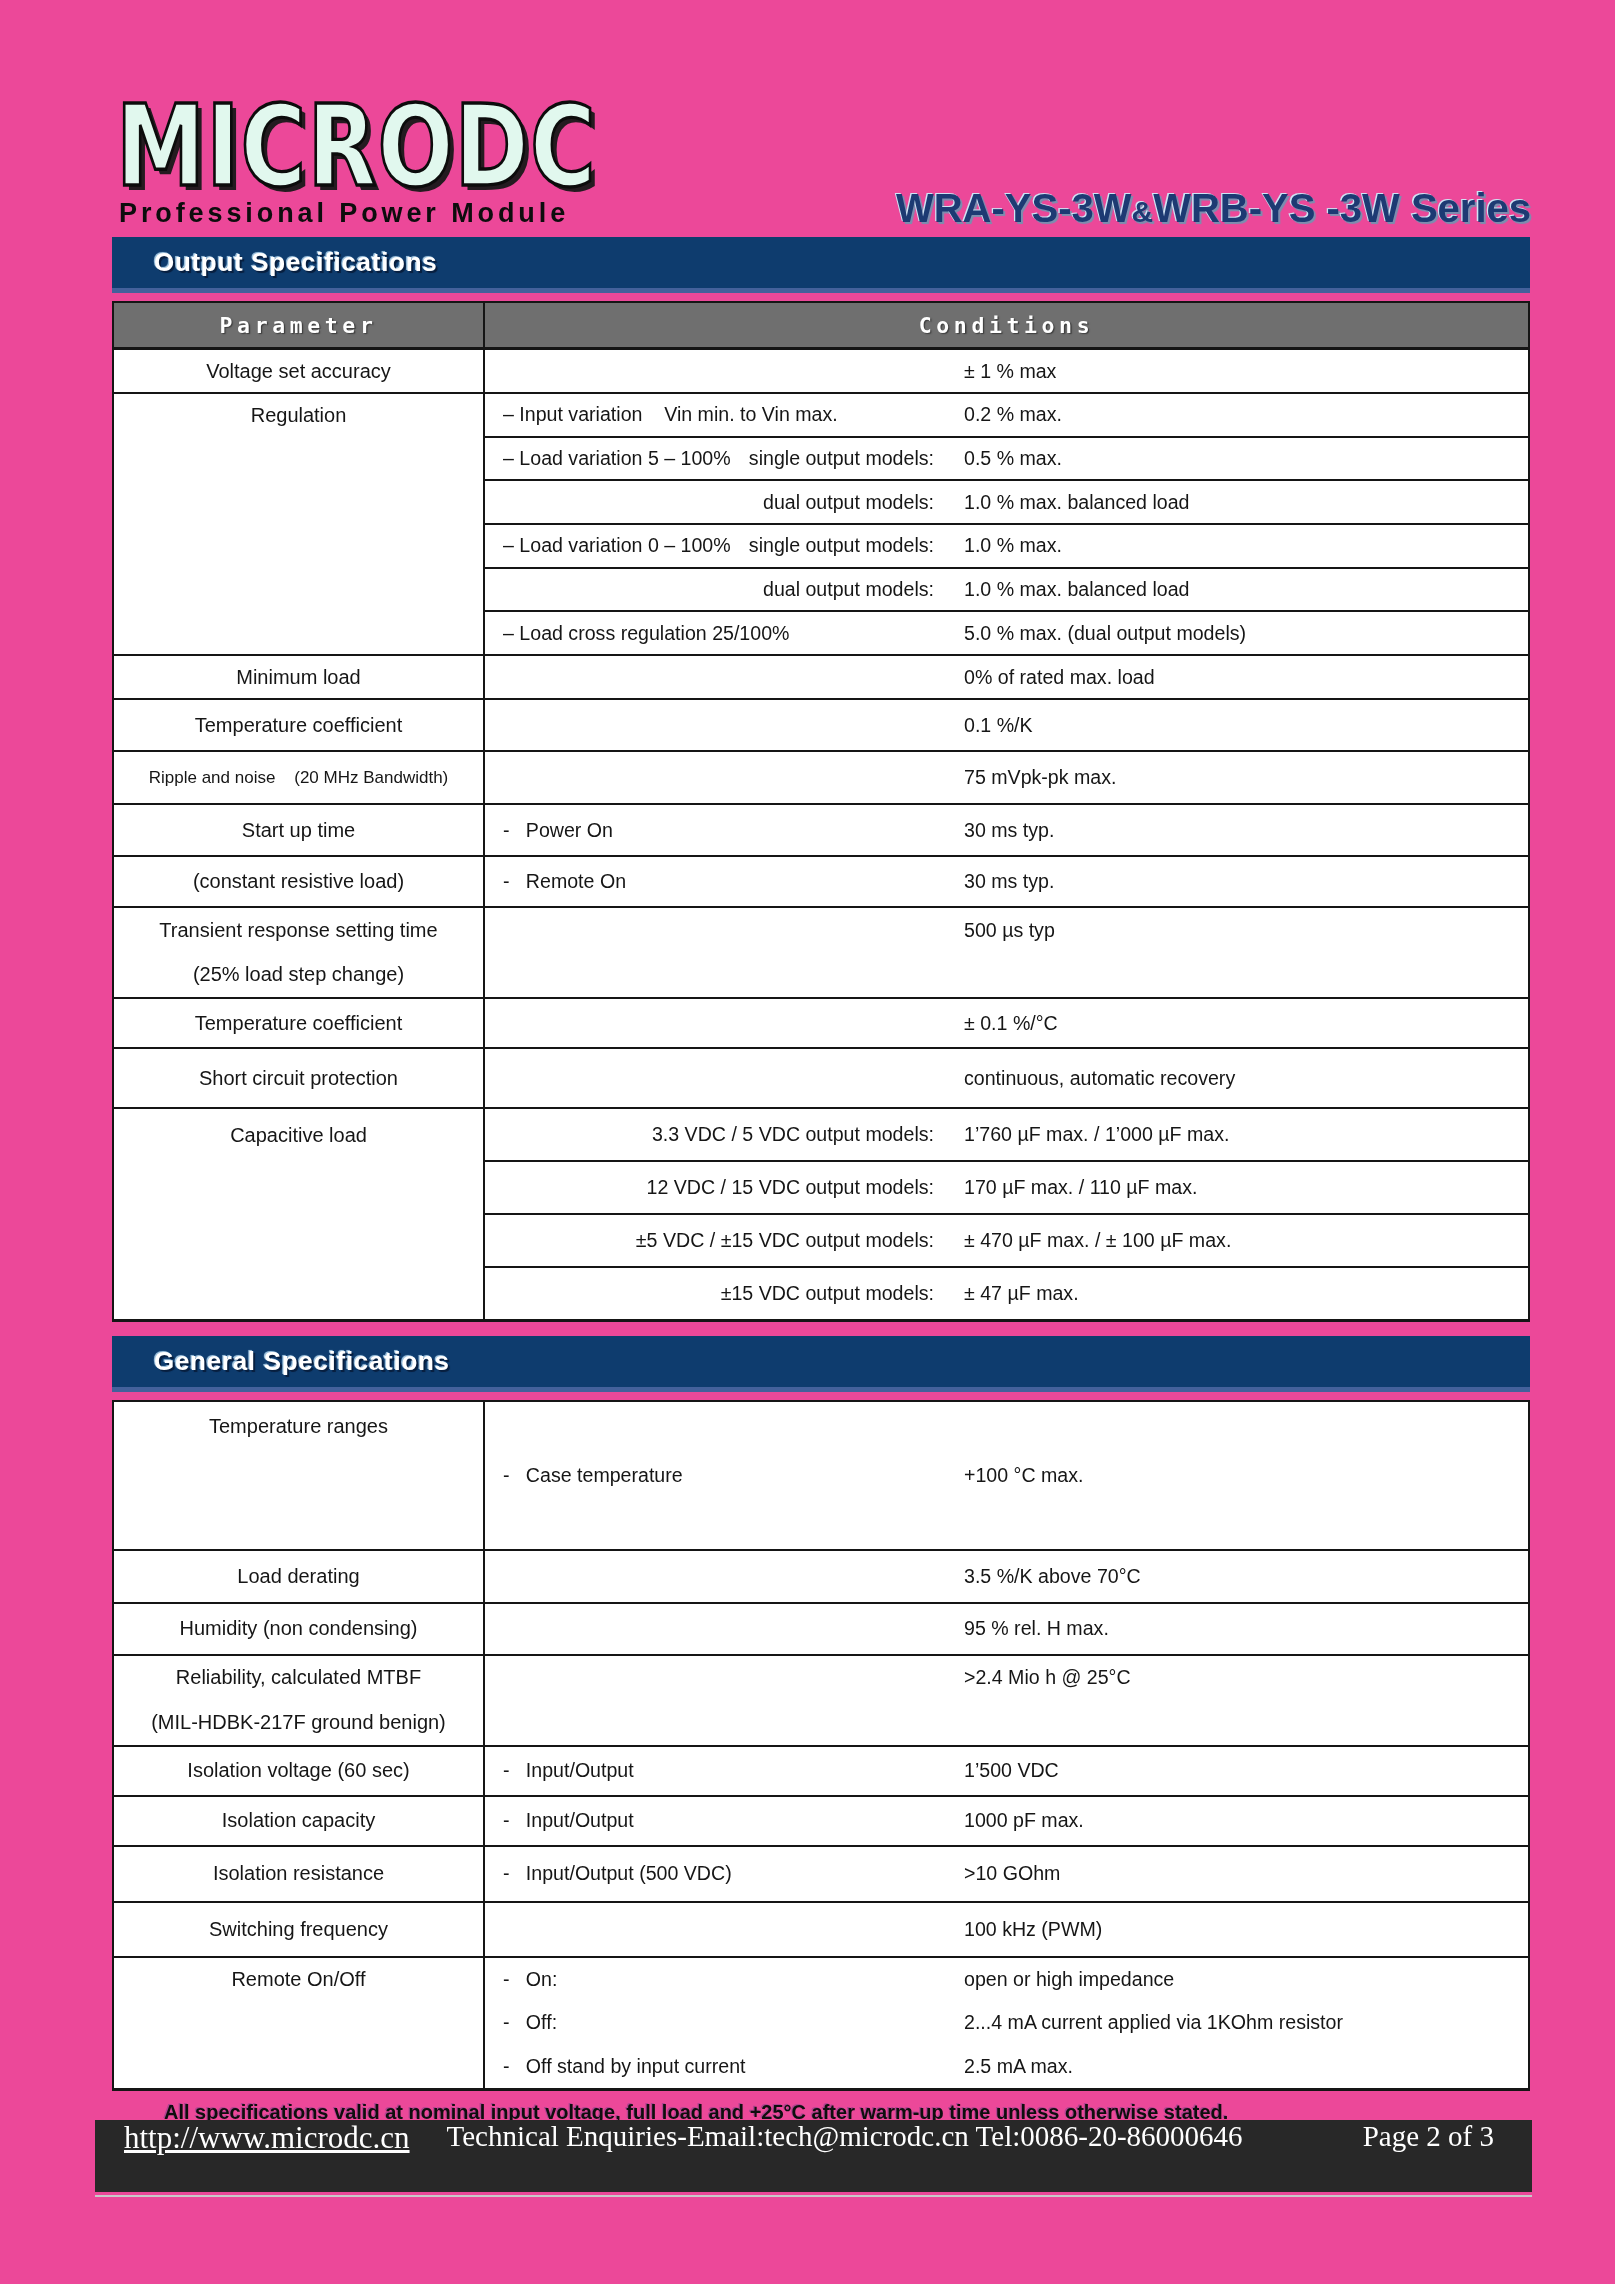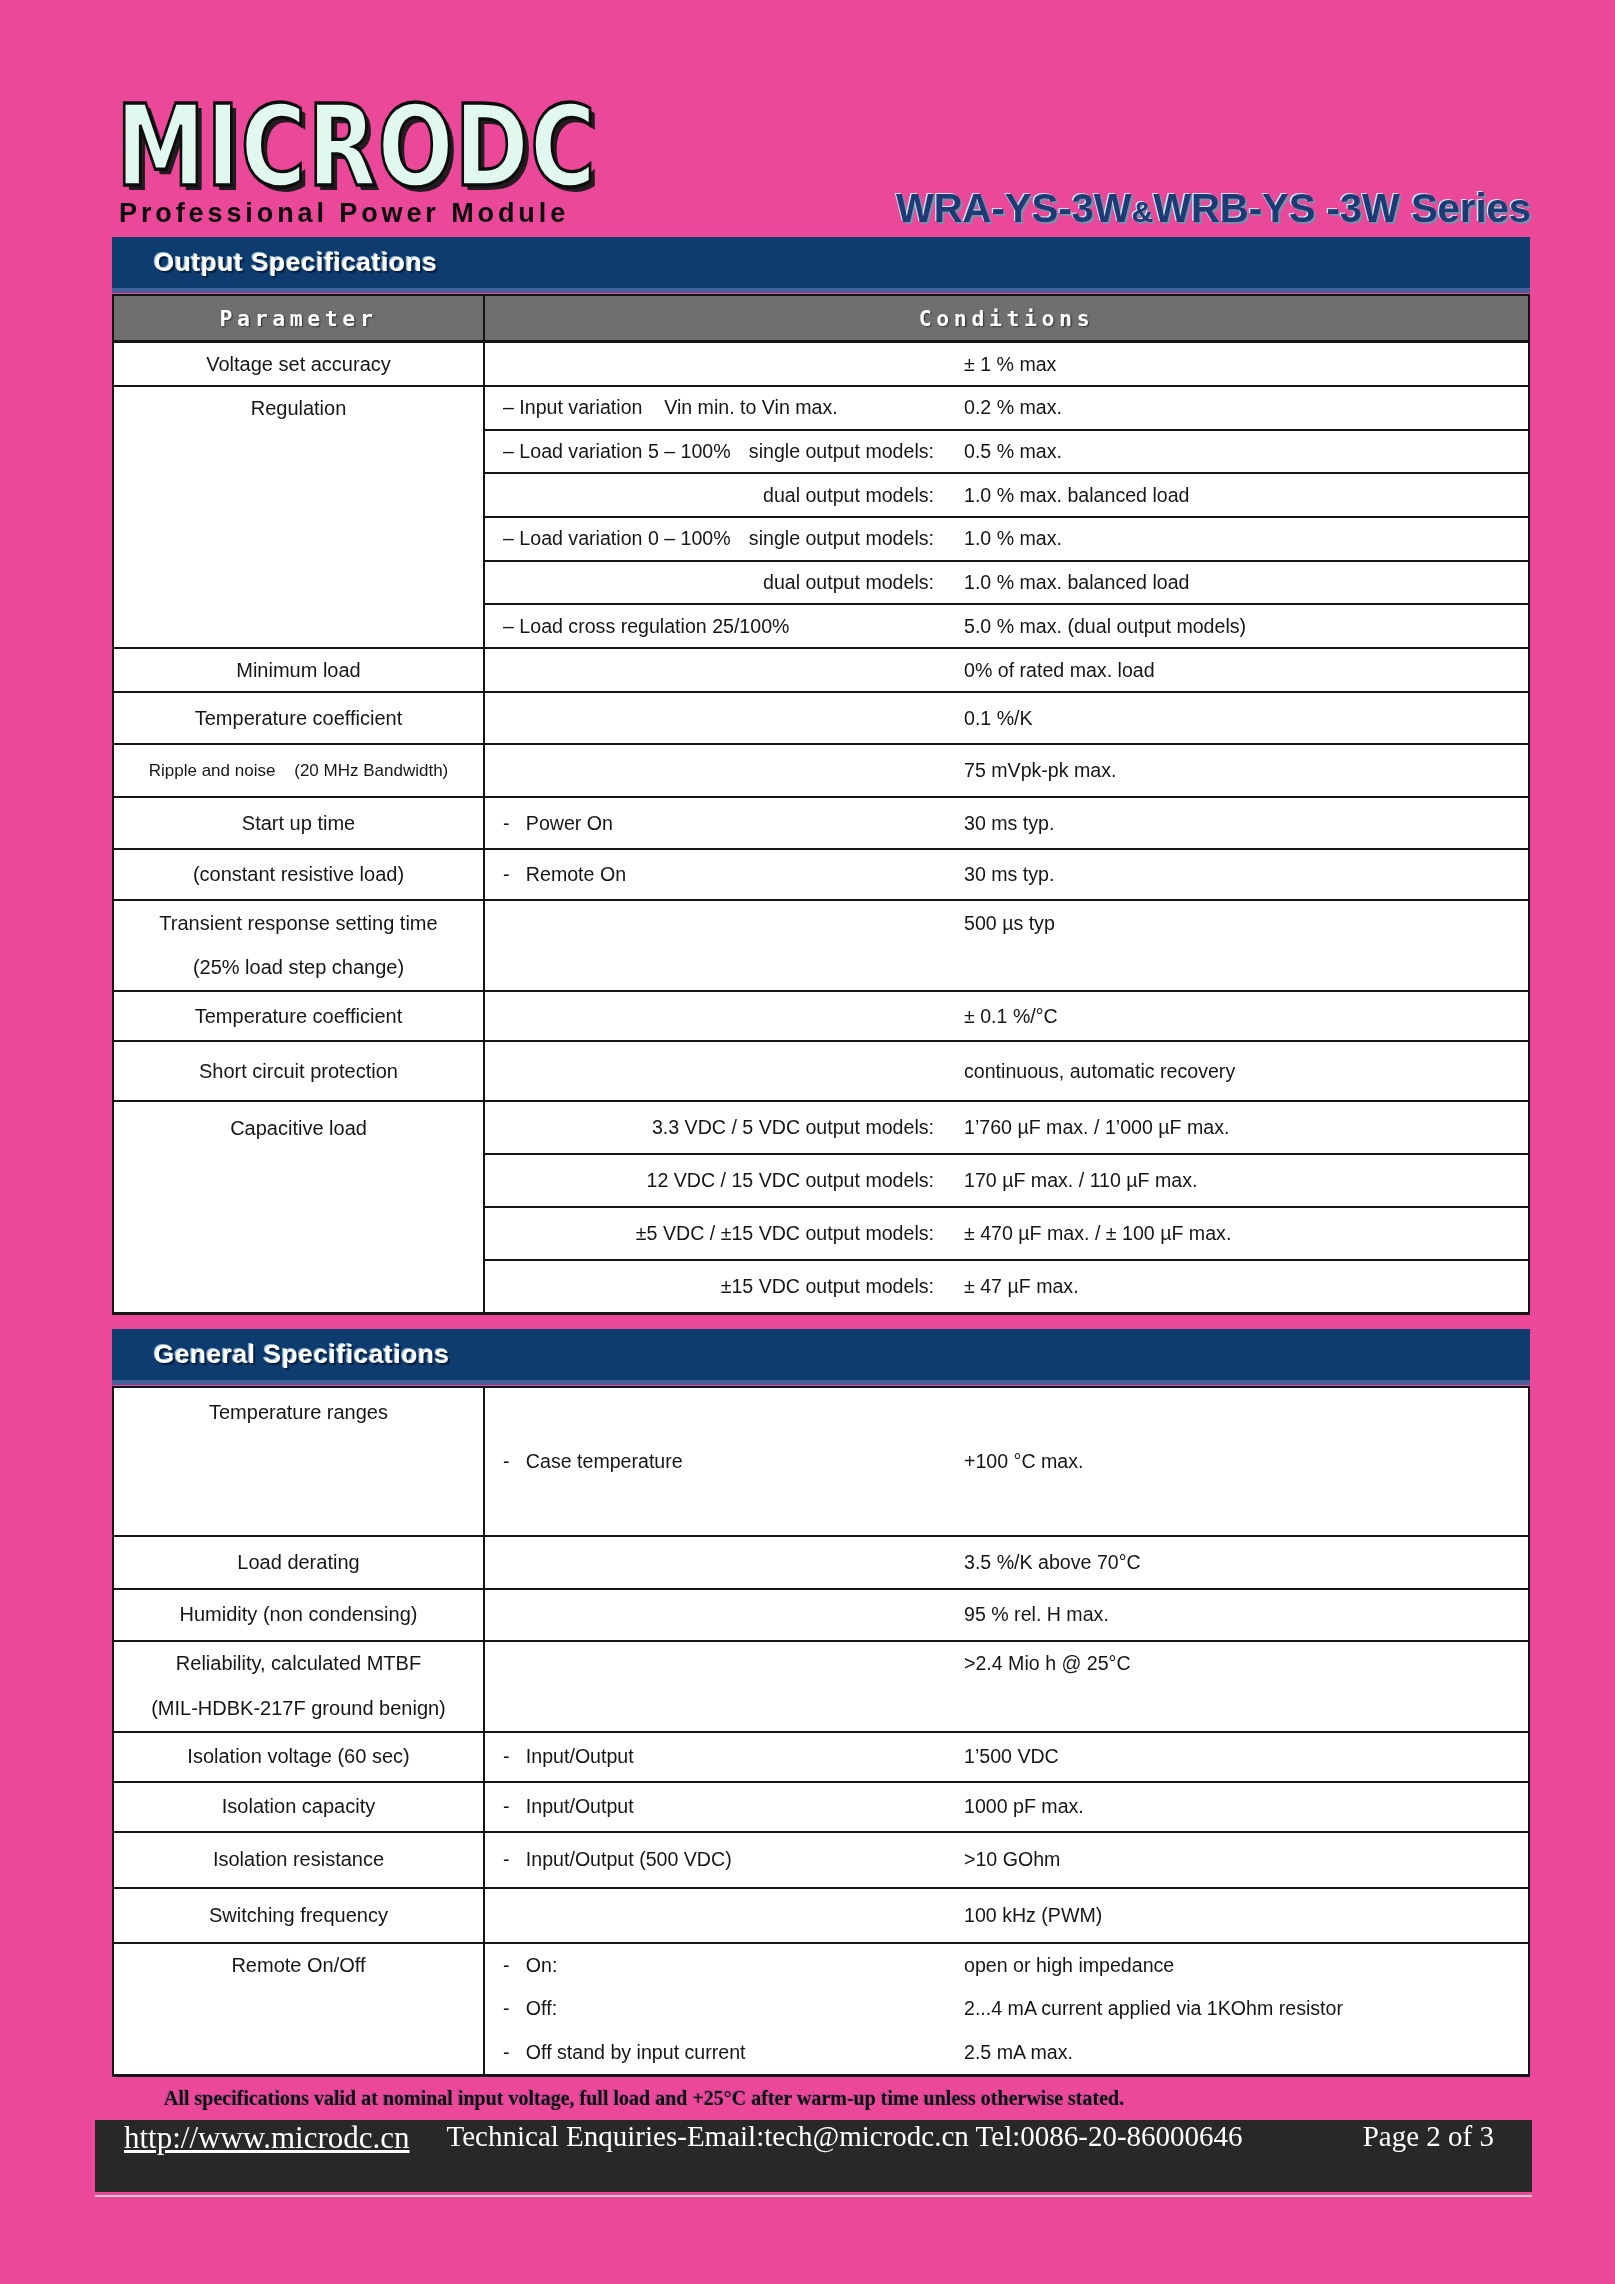--- a/index.html
+++ b/index.html
@@ -21,21 +21,21 @@
 
   
   .content{position:absolute;left:112px;top:237px;width:1418px;}
 
   .section-bar{height:56px;background:#0e3c6e;border-bottom:5.2px solid #44619b;
                box-sizing:border-box;position:relative;}
   .section-title{display:inline-block;padding-left:42px;line-height:50px;font-size:26px;
                  font-weight:bold;color:#ffffff;letter-spacing:0.7px;
                  text-shadow:2px 2px 0.7px #081f3f,-1.3px -1.3px 0.7px rgba(190,225,247,0.85);}
 
-  .spec-table{margin-top:1px;margin-bottom:13.7px;background:#ffffff;
+  .spec-table{margin-top:8px;margin-bottom:13.7px;background:#ffffff;
               border:2px solid #151515;border-bottom-width:3.9px;box-sizing:border-box;}
   .spec-table:last-of-type{margin-bottom:0;}
 
   .thead{display:grid;grid-template-columns:371px 1fr;height:44px;background:#6f6f6f;
          border-bottom:3.3px solid #151515;box-sizing:content-box;}
   .th{display:flex;align-items:center;justify-content:center;color:#ffffff;
       font-family:"DejaVu Sans Mono",monospace;font-weight:bold;font-size:21.5px;
       letter-spacing:4.6px;text-shadow:1.3px 1.3px 1.3px #3c3c3c;border-right:2px solid #151515;}
   .th:last-child{border-right:none;}
 
@@ -54,21 +54,21 @@
            border-bottom:2px solid #151515;box-sizing:border-box;min-height:0;}
   .sub-row:last-child{border-bottom:none;}
   .cond-cell.nosep .sub-row{border-bottom:none;}
   .sub-row.top{flex:0 0 50%;}
   .c1{display:flex;justify-content:space-between;padding:0 17px 0 18px;min-width:0;}
   .lbl,.qual{font-size:19.6px;color:#161616;white-space:pre;}
   .qual{margin-left:auto;text-align:right;}
   .c2{padding-left:13px;font-size:19.6px;color:#161616;white-space:pre;}
 
   .note{margin:10.4px 0 0 52px;font-size:20px;font-weight:bold;color:#0e0e0e;
-        text-shadow:-1.3px -0.7px 0 rgba(40,60,130,0.30);font-family:Liberation Serif, serif;}
+        text-shadow:-1.3px -0.7px 0 rgba(40,60,130,0.30);}
 
   
   .footer-bar{position:absolute;left:95px;top:2120px;width:1437px;height:72px;
               background:#282828;display:flex;align-items:flex-start;box-sizing:border-box;
               padding:0 38px 15px 29px;font-family:"Liberation Serif",serif;color:#ffffff;}
   .footer-bar::after{content:"";position:absolute;left:0;right:0;bottom:-5.2px;height:2px;
                      background:#c9c9c9;}
   .footer-url{font-size:31px;color:#ffffff;text-decoration:underline;white-space:pre;}
   .footer-contact{font-size:29px;margin-left:37px;white-space:pre;}
   .footer-page{font-size:29px;margin-left:auto;white-space:pre;}

